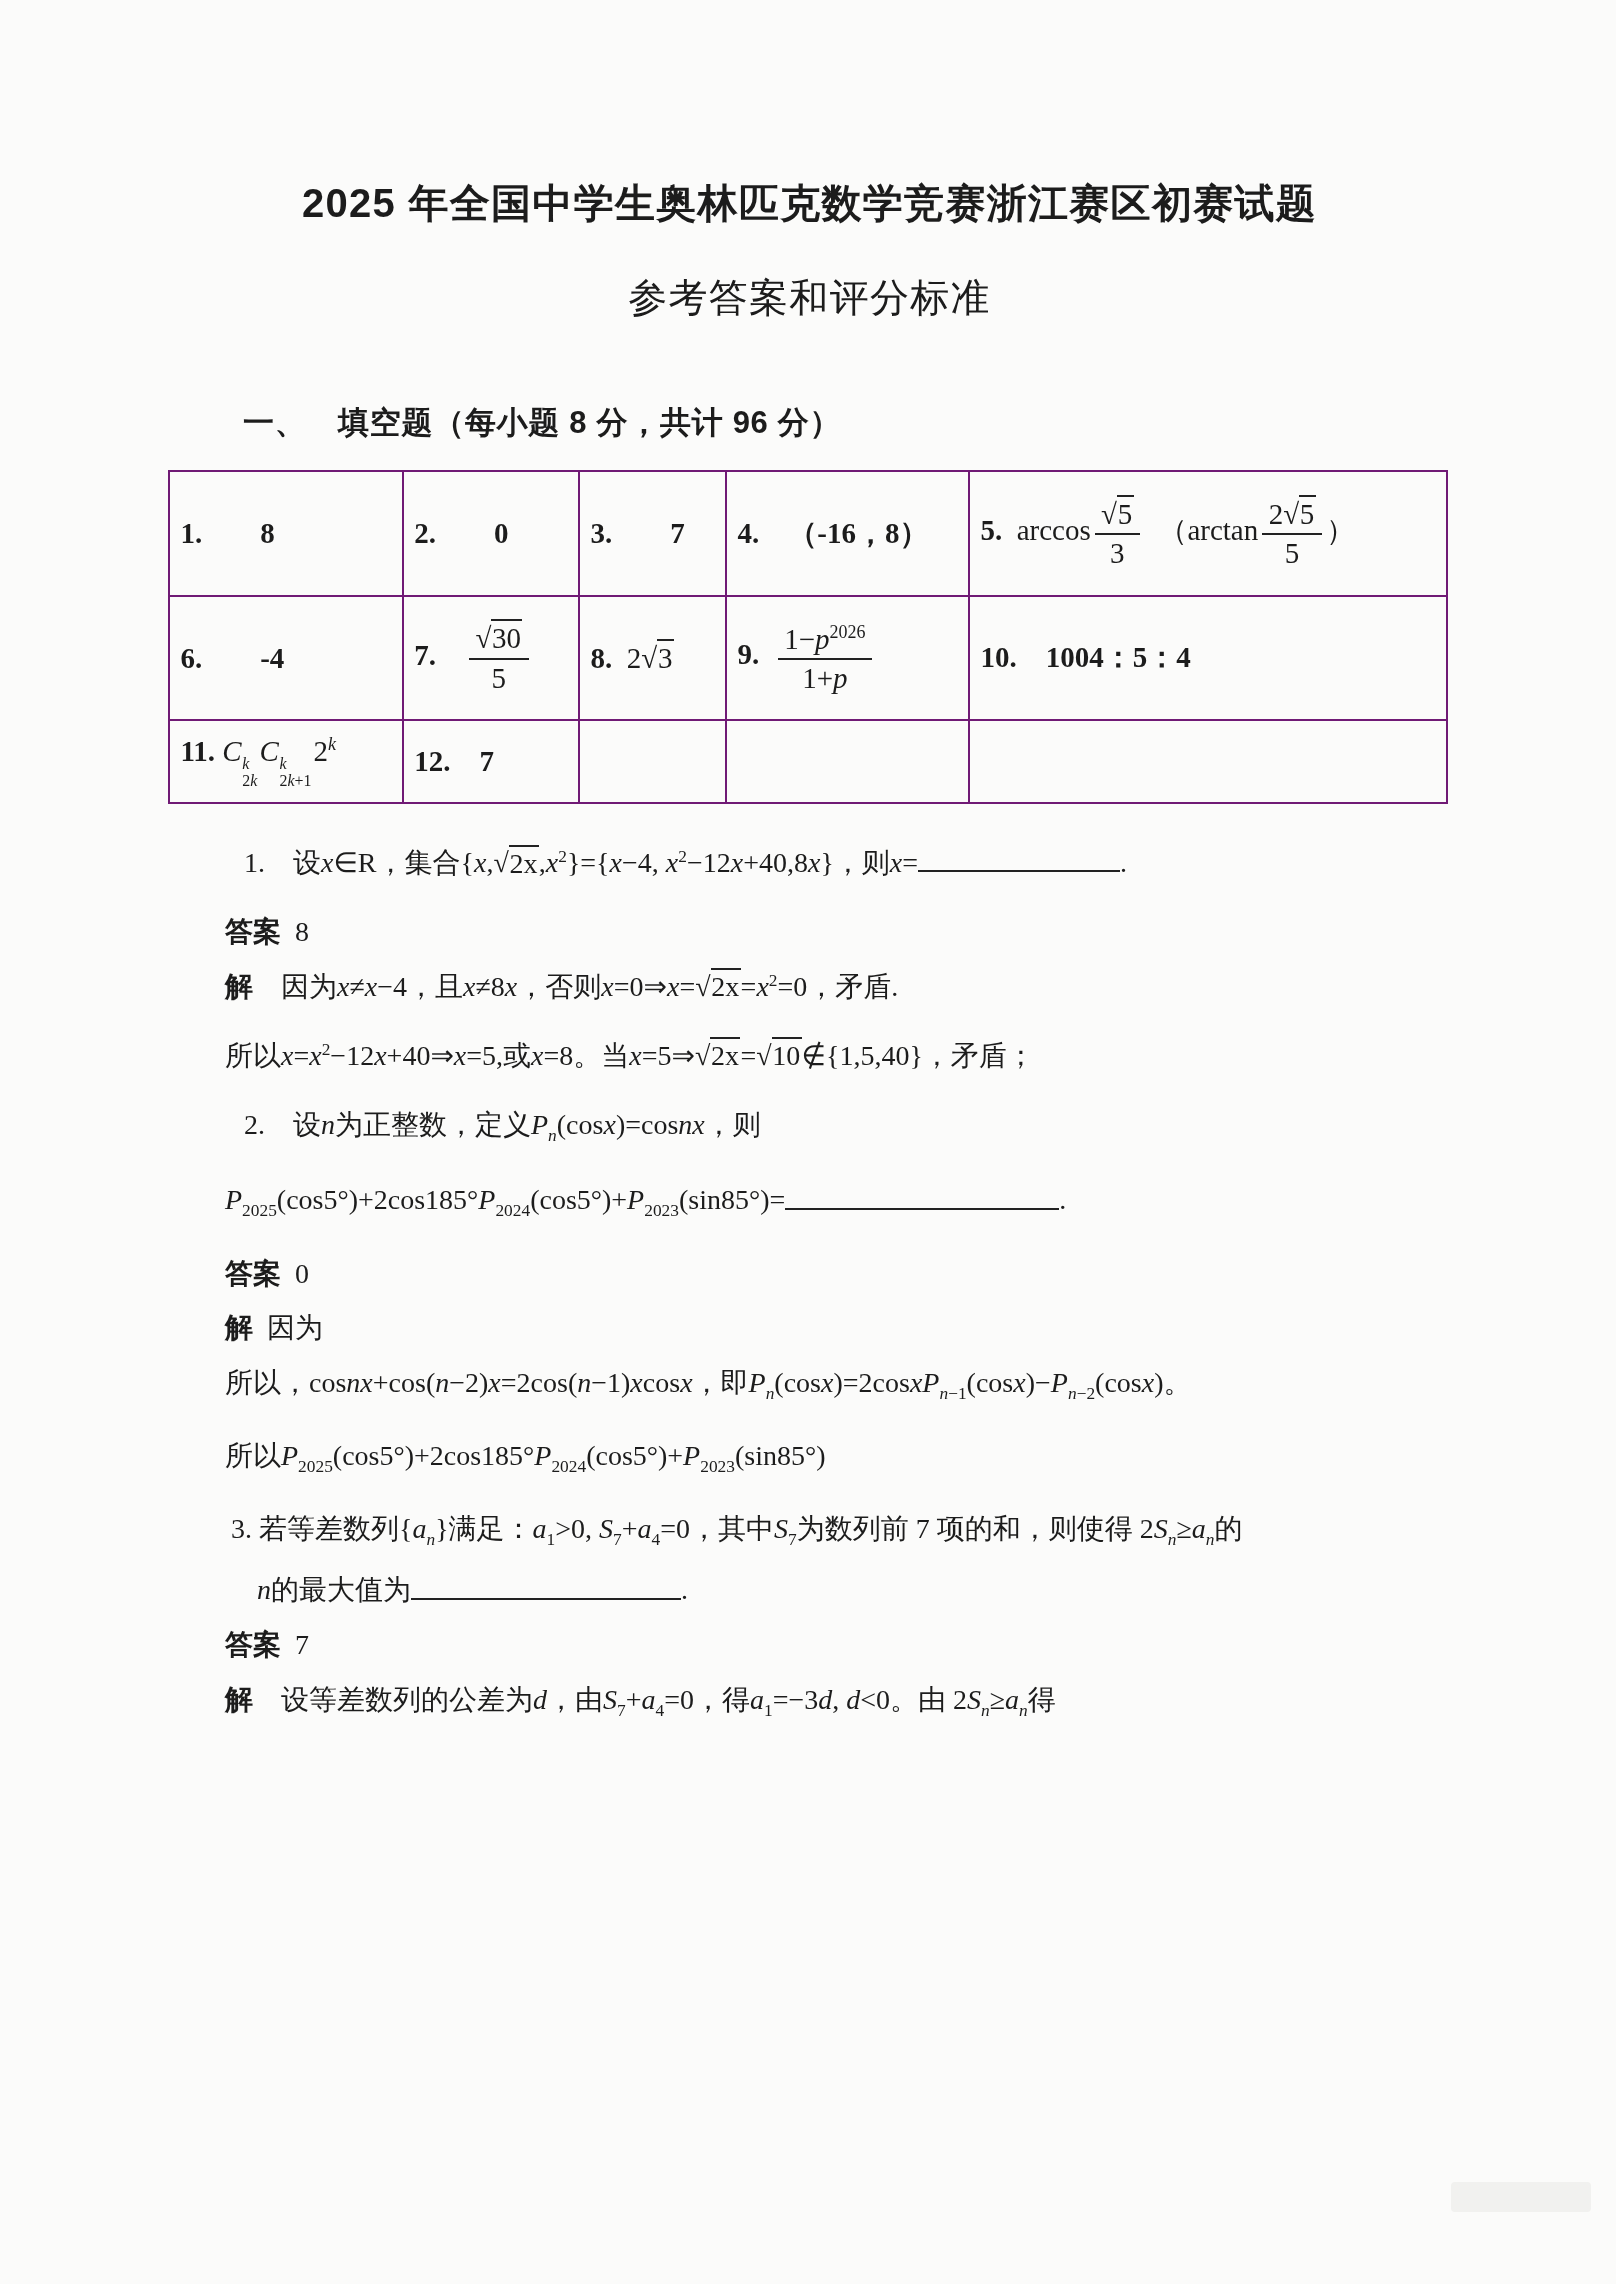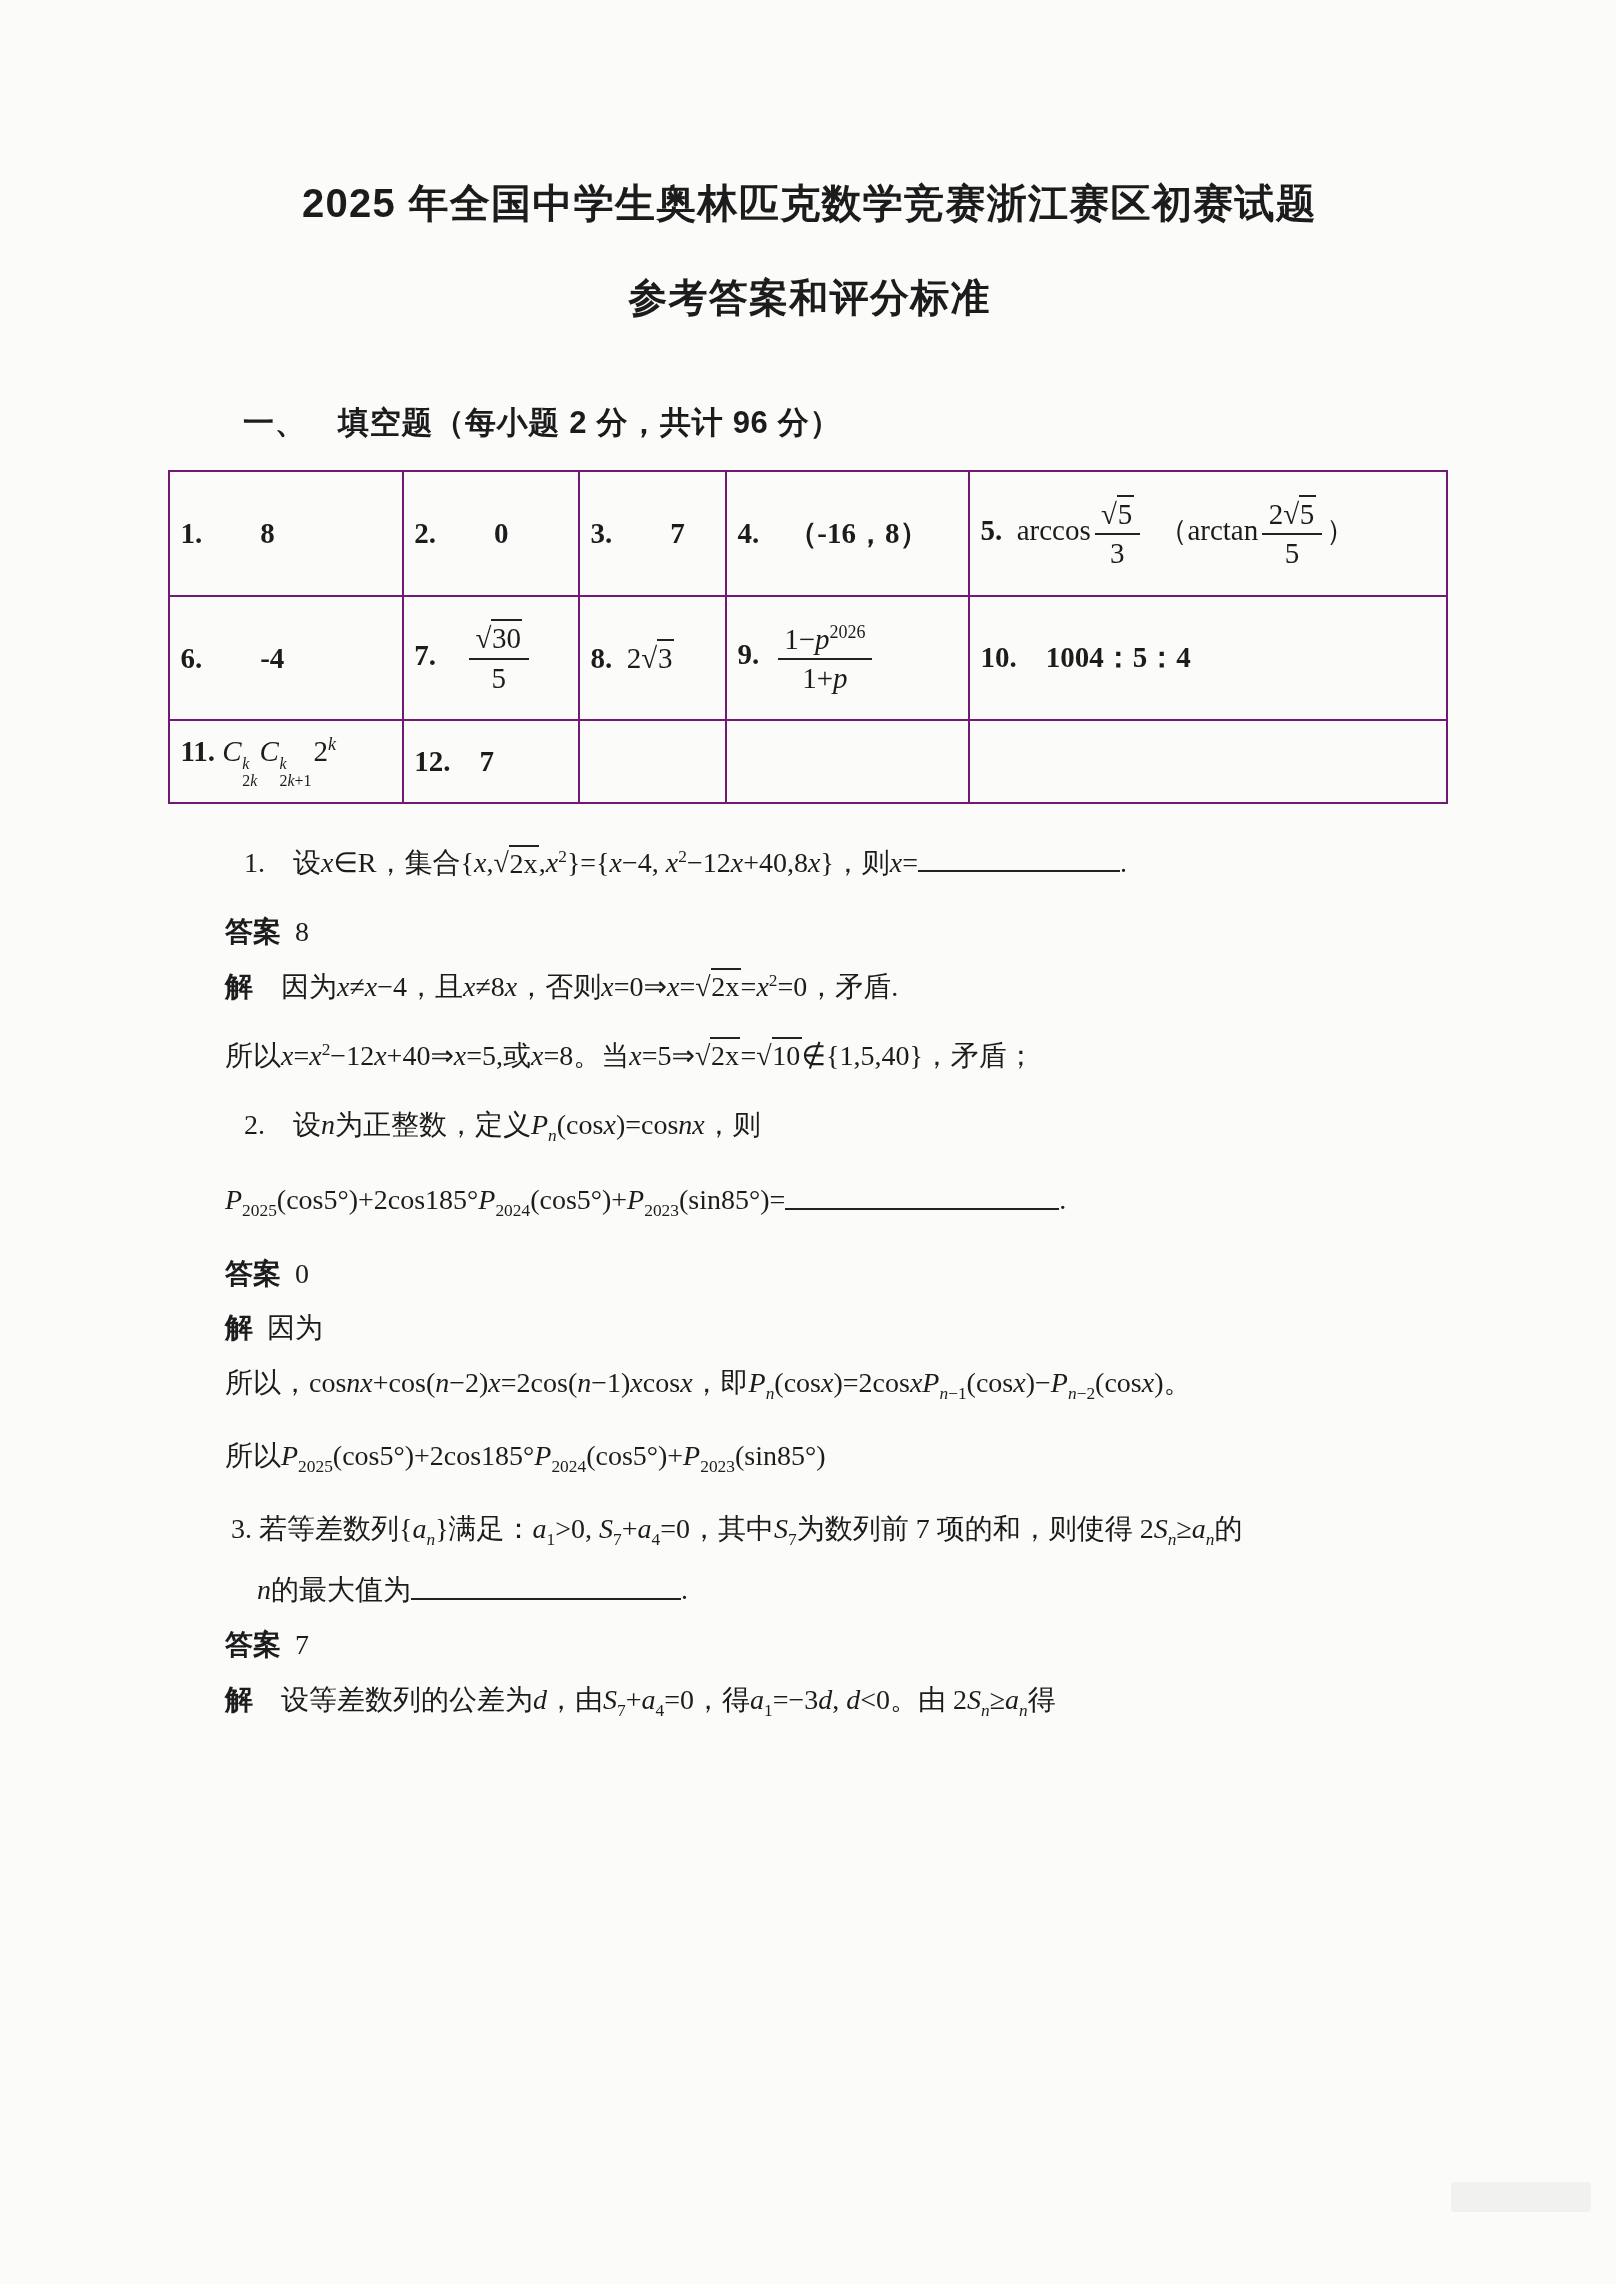--- a/index.html
+++ b/index.html
@@ -19,21 +19,21 @@
   .doc-title {
     font-family: "Liberation Sans", sans-serif;
     font-weight: 700;
     font-size: 40px;
     text-align: center;
     letter-spacing: 1.3px;
     margin: 0 0 40px 0;
   }
   .doc-subtitle {
     font-family: "Liberation Sans", sans-serif;
-    font-weight: 700;
+    font-weight: 400;
     font-size: 39px;
     text-align: center;
     letter-spacing: 1.3px;
     margin: 0 0 77px 0;
   }
   .section-heading {
     font-family: "Liberation Sans", sans-serif;
     font-weight: 700;
     font-size: 31px;
     margin: 0 0 26px 77px;
@@ -104,21 +104,21 @@
   }
 </style>
 </head>
 <body>
 
 <div class="page">
 
   <div class="doc-title">2025 年全国中学生奥林匹克数学竞赛浙江赛区初赛试题</div>
   <div class="doc-subtitle">参考答案和评分标准</div>
 
-  <div class="section-heading">一、　填空题（每小题 2 分，共计 96 分）</div>
+  <div class="section-heading">一、　填空题（每小题 8 分，共计 96 分）</div>
 
   <table class="answers">
     <colgroup>
       <col style="width:18.3%">
         <col style="width:13.8%">
         <col style="width:11.5%">
         <col style="width:19.0%">
         <col style="width:37.4%">
     </colgroup>
     <tbody>

